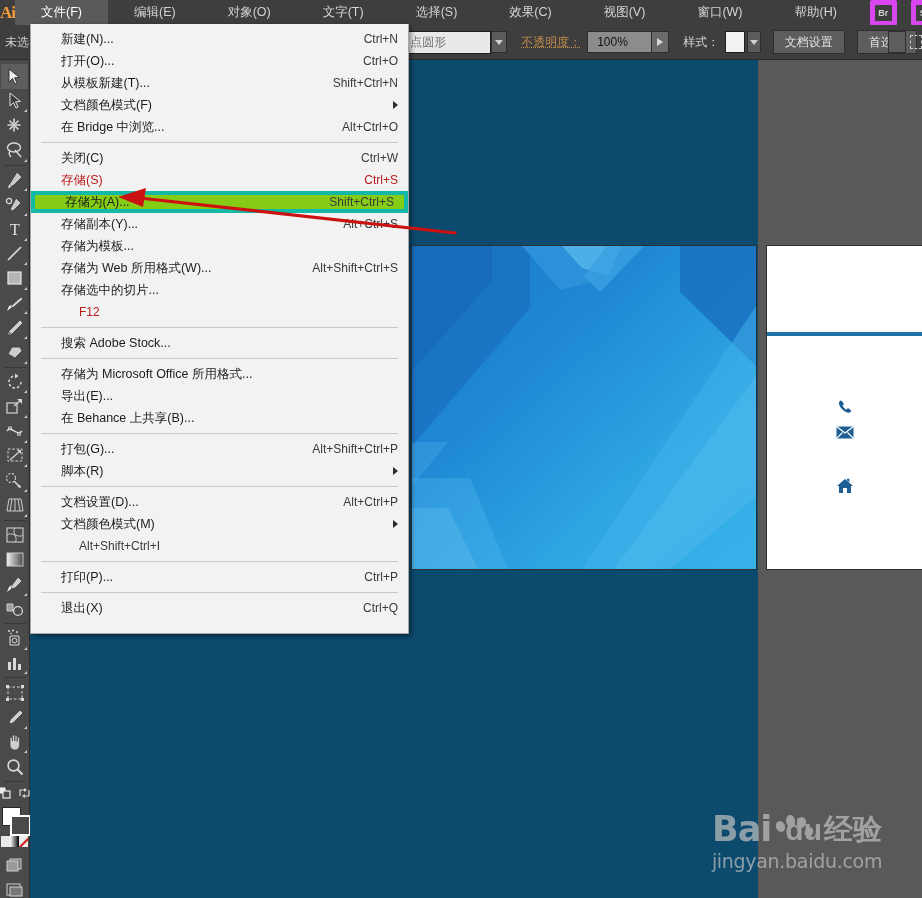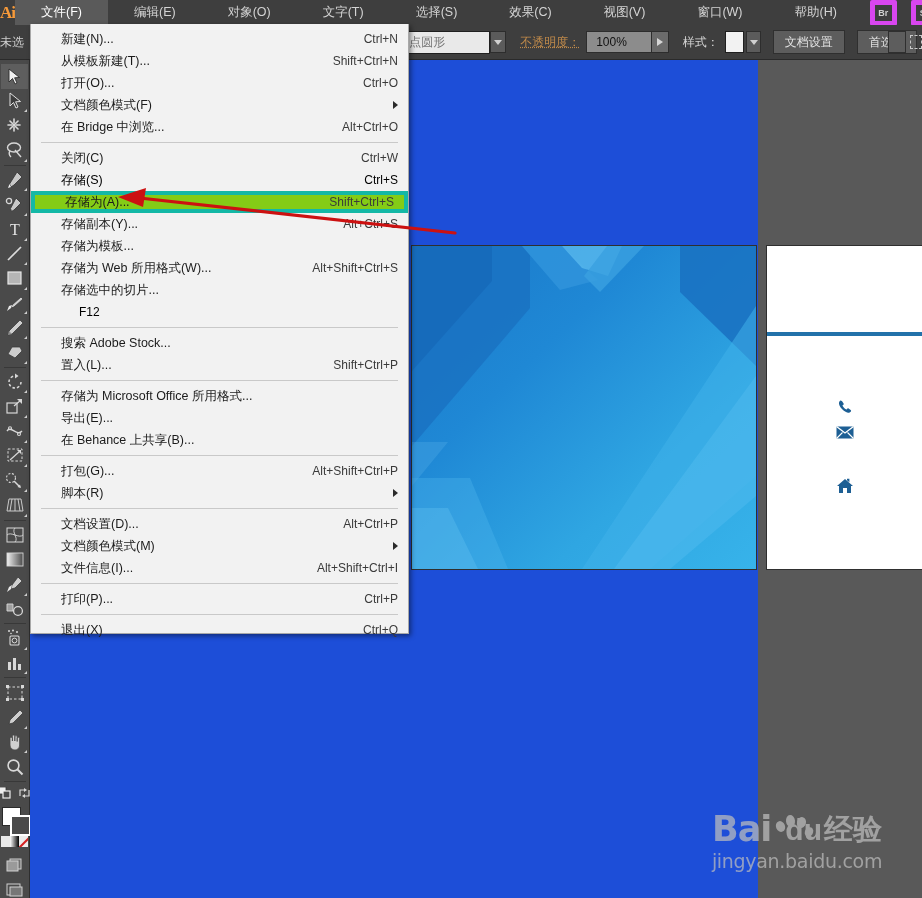--- a/index.html
+++ b/index.html
@@ -41,21 +41,21 @@
   .arrange-box:after{content:"";position:absolute;left:0;top:0;width:7px;height:6px;background:#d9d9d9;}
   .arrange-box:before{content:"";position:absolute;left:0;top:7px;width:7px;height:6px;background:#d9d9d9;}
   .caret-d{width:0;height:0;border-left:4px solid transparent;border-right:4px solid transparent;border-top:5px solid #c9c9c9;}
 
   
   .optbar{
     position:absolute;left:0;top:25px;width:922px;height:34px;
     background:#3e3e3e;border-bottom:1px solid #2a2a2a;
     display:flex;align-items:center;
   }
-  .opt-noselect{color:#cfcfcf;font-size:12px;width:52px;white-space:nowrap;}
+  .opt-noselect{color:#cfcfcf;font-size:12px;padding-left:5px;width:52px;white-space:nowrap;}
   .mini-drop{
     width:14px;height:20px;background:#5b5b5b;border:1px solid #2d2d2d;
     display:flex;align-items:center;justify-content:center;
   }
   .stroke-combo{
     display:flex;align-items:center;height:21px;margin-left:7px;
   }
   .stroke-field{
     background:#e9e9e9;color:#737373;font-size:12px;height:21px;
     display:flex;align-items:center;gap:6px;padding:0 8px;
@@ -109,21 +109,21 @@
   .fs-box1{position:absolute;left:1px;top:1px;width:17px;height:17px;background:#fff;border:1px solid #2a2a2a;}
   .fs-box2{position:absolute;left:9px;top:9px;width:17px;height:17px;background:#4a4a4a;border:2px solid #fff;}
   .colorstrip{display:flex;width:27px;height:12px;margin-top:3px;}
   .cs-a{flex:1;background:#e8e8e8;}
   .cs-b{flex:1;background:linear-gradient(to right,#fff,#000);}
   .cs-c{flex:1;background:#ededed;position:relative;overflow:hidden;}
   .cs-c:after{content:"";position:absolute;left:-2px;top:5px;width:16px;height:2px;background:#d42222;transform:rotate(-45deg);}
 
   
   .canvas{
-    position:absolute;left:30px;top:60px;width:728px;height:838px;background:#1d4ed8;
+    position:absolute;left:30px;top:60px;width:728px;height:838px;background:#0c4a6e;
   }
   .art-left{
     position:absolute;left:381px;top:185px;width:344px;height:323px;
     border:1px solid #2f2f2f;overflow:hidden;
     background:linear-gradient(135deg,#1976c7 0%,#1f86d4 28%,#2ea3e0 58%,#35b0e8 100%);
   }
   .art-right{
     position:absolute;left:736px;top:185px;width:156px;height:323px;
     background:#fff;border:1px solid #2f2f2f;overflow:hidden;
   }
@@ -141,21 +141,21 @@
     box-shadow:2px 2px 5px rgba(0,0,0,.45);
     padding:4px 0;box-sizing:border-box;
   }
   .mi{
     position:relative;height:22px;display:flex;align-items:center;
     padding:0 10px 0 30px;font-size:12.5px;color:#1b1b1b;
     box-sizing:border-box;cursor:default;
   }
   .mi .lbl{flex:1;white-space:nowrap;}
   .mi .acc{color:#3a3a3a;font-size:12px;white-space:nowrap;padding-left:18px;}
-  .mi.dis .lbl,.mi.dis .acc{color:#000000;}
+  .mi.dis .lbl,.mi.dis .acc{color:#b91c1c;}
   .mi.hl{background:#84cc16;border:4px solid #14b8a6;}
   .mi .sub{
     width:0;height:0;border-top:4px solid transparent;border-bottom:4px solid transparent;
     border-left:5px solid #2a2a2a;margin-left:10px;
   }
   .msep{height:1px;background:#c9c9c9;margin:4px 10px 4px 10px;}
 
   
   .arrow-svg{position:absolute;left:0;top:0;width:922px;height:898px;pointer-events:none;}
 
@@ -575,26 +575,26 @@
       <div class="wm-url">jingyan.baidu.com</div>
     </div>
   </div>
 
   <div class="dropdown" id="file-dropdown">
       <div class="mi">
         <span class="lbl">新建(N)...</span>
         <span class="acc">Ctrl+N</span>
       </div>
       <div class="mi">
+        <span class="lbl">打开(O)...</span>
+        <span class="acc">Ctrl+O</span>
+      </div>
+      <div class="mi">
         <span class="lbl">从模板新建(T)...</span>
         <span class="acc">Shift+Ctrl+N</span>
-      </div>
-      <div class="mi">
-        <span class="lbl">打开(O)...</span>
-        <span class="acc">Ctrl+O</span>
       </div>
       <div class="mi">
         <span class="lbl">文档颜色模式(F)</span>
         <span class="sub"></span>
       </div>
       <div class="mi">
         <span class="lbl">在 Bridge 中浏览...</span>
         <span class="acc">Alt+Ctrl+O</span>
       </div>
       <div class="msep"></div>
@@ -627,24 +627,20 @@
         <span class="acc"></span>
       </div>
       <div class="mi dis">
         <span class="acc">F12</span>
       </div>
       <div class="msep"></div>
       <div class="mi">
         <span class="lbl">搜索 Adobe Stock...</span>
         <span class="acc"></span>
       </div>
-      <div class="mi">
-        <span class="lbl">置入(L)...</span>
-        <span class="acc">Shift+Ctrl+P</span>
-      </div>
       <div class="msep"></div>
       <div class="mi">
         <span class="lbl">存储为 Microsoft Office 所用格式...</span>
         <span class="acc"></span>
       </div>
       <div class="mi">
         <span class="lbl">导出(E)...</span>
         <span class="acc"></span>
       </div>
       <div class="mi">
@@ -663,21 +659,20 @@
       <div class="msep"></div>
       <div class="mi">
         <span class="lbl">文档设置(D)...</span>
         <span class="acc">Alt+Ctrl+P</span>
       </div>
       <div class="mi">
         <span class="lbl">文档颜色模式(M)</span>
         <span class="sub"></span>
       </div>
       <div class="mi">
-        <span class="lbl">文件信息(I)...</span>
         <span class="acc">Alt+Shift+Ctrl+I</span>
       </div>
       <div class="msep"></div>
       <div class="mi">
         <span class="lbl">打印(P)...</span>
         <span class="acc">Ctrl+P</span>
       </div>
       <div class="msep"></div>
       <div class="mi">
         <span class="lbl">退出(X)</span>

